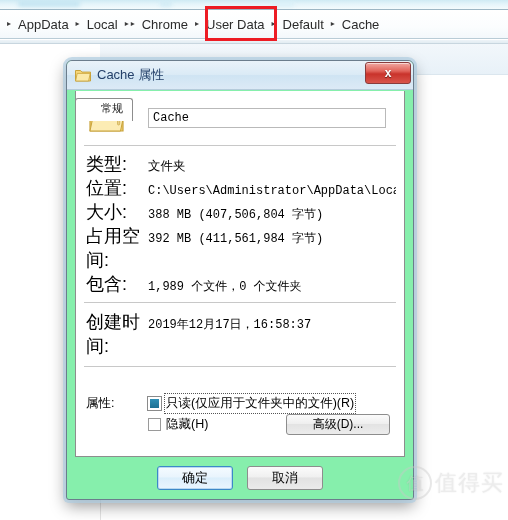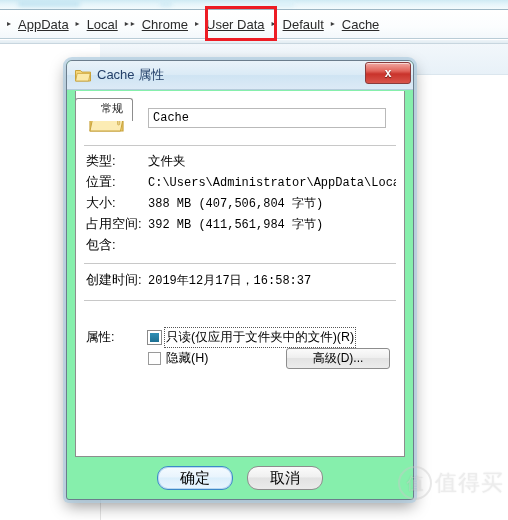--- a/index.html
+++ b/index.html
@@ -19,21 +19,21 @@
   .bg-topstrip .blur2{position:absolute;left:160px;top:1px;width:12px;height:6px;
     background:#cfeaf4;filter:blur(2px);opacity:.8;}
   .bg-topstrip .blur3{position:absolute;left:272px;top:1px;width:22px;height:6px;
     background:#d9f0f8;filter:blur(2px);opacity:.8;}
 
   
   #breadcrumb-bar{position:absolute;left:0;top:9px;width:508px;height:30px;
     background:linear-gradient(180deg,#ffffff 0%,#fbfdfe 60%,#f3f8fb 100%);
     border-top:1px solid #9cb6c4;border-bottom:1px solid #b9ccd6;
     display:flex;align-items:center;box-sizing:border-box;padding-left:6px;}
-  .crumb{font-size:13px;color:#2b2b2b;padding:3px 6px;white-space:nowrap;text-decoration:underline;}
+  .crumb{font-size:13px;color:#2b2b2b;padding:3px 6px;white-space:nowrap;}
   .crumb-sep{font-size:8px;color:#3c3c3c;padding:0 1px;line-height:1;}
   .bar-underline{position:absolute;left:0;top:40px;width:508px;height:3px;
     background:linear-gradient(180deg,#eef4f8 0%,#e2ecf2 100%);
     border-bottom:1px solid #c8d6df;}
 
   
   #chrome-annotation{position:absolute;left:205px;top:6px;width:72px;height:35px;
     border:3px solid #ed1c24;box-sizing:border-box;background:transparent;}
 
   
@@ -80,21 +80,21 @@
   .name-row{display:flex;align-items:center;padding:10px 12px 8px 10px;}
   .folder-big{width:38px;height:34px;position:relative;flex:0 0 auto;margin-left:2px;}
   .name-input{flex:1;margin-left:22px;margin-right:6px;height:20px;
     border:1px solid #b9b9b9;background:#fff;box-sizing:border-box;
     font-family:"Liberation Mono","DejaVu Sans Mono",monospace;font-size:12px;color:#000;
     padding:2px 4px;line-height:15px;outline:none;}
   .hr{height:1px;background:#c8c8c8;margin:2px 8px 0 8px;}
 
   .info-table{padding:6px 8px 0 8px;}
   .info-row{display:flex;align-items:baseline;min-height:21px;}
-  .info-label{width:62px;flex:0 0 auto;font-size:13px;color:#000;padding-left:2px;}
+  .info-label{width:62px;flex:0 0 auto;font-size:18px;color:#000;padding-left:2px;}
   .info-value{font-size:12px;color:#000;white-space:nowrap;overflow:hidden;
     font-family:"Liberation Mono","DejaVu Sans Mono",monospace;}
   .info-value.cjk{font-family:"Liberation Sans","DejaVu Sans",sans-serif;font-size:12.5px;}
 
   .attr-row{display:flex;padding:4px 8px 0 8px;margin-top:22px;}
   .attr-label{width:62px;flex:0 0 auto;font-size:12.5px;color:#000;padding-left:2px;padding-top:2px;}
   .attr-body{flex:1;}
   .chkline{display:flex;align-items:center;height:21px;}
   .chk{width:13px;height:13px;border:1px solid #9a9a9a;background:#fff;
     box-sizing:border-box;flex:0 0 auto;margin-right:5px;position:relative;cursor:pointer;}
@@ -104,23 +104,23 @@
   .chk-label.focusrect{outline:1px dotted #555;outline-offset:1px;}
   .adv-btn{margin-left:auto;margin-right:6px;min-width:104px;height:21px;
     border:1px solid #8d8d8d;border-radius:3px;box-sizing:border-box;
     background:linear-gradient(180deg,#fbfbfb 0%,#efefef 45%,#e3e3e3 50%,#ececec 100%);
     font-size:12px;color:#000;display:flex;align-items:center;justify-content:center;
     cursor:pointer;font-family:"Liberation Sans","DejaVu Sans",sans-serif;}
 
   
   .dlg-footer{position:absolute;left:0;right:0;bottom:0;height:42px;display:flex;
     align-items:center;justify-content:center;gap:14px;}
-  .btn{min-width:76px;height:24px;border:1px solid #8d8d8d;border-radius:11px;
+  .btn{min-width:76px;height:24px;border:1px solid #8d8d8d;border-radius:3px;
     background:linear-gradient(180deg,#fbfbfb 0%,#f0f0f0 45%,#e2e2e2 50%,#ebebeb 100%);
-    font-size:15px;color:#000;display:flex;align-items:center;justify-content:center;
+    font-size:13px;color:#000;display:flex;align-items:center;justify-content:center;
     cursor:pointer;box-sizing:border-box;}
   .btn.default{border:1px solid #3c88c8;box-shadow:0 0 0 1px #b9d9f0 inset;
     background:linear-gradient(180deg,#f5fbff 0%,#e9f4fd 45%,#dbeefb 50%,#eaf5fe 100%);}
 
   
   #watermark{position:absolute;right:4px;bottom:20px;display:flex;align-items:center;
     gap:3px;opacity:.42;pointer-events:none;}
   #watermark .wm-circle{width:30px;height:30px;border-radius:50%;border:2px solid #ffffff;
     display:flex;align-items:center;justify-content:center;color:#ffffff;font-size:17px;
     text-shadow:0 0 2px rgba(0,0,0,.25);}
@@ -211,20 +211,21 @@
       <div class="info-row">
         <span class="info-label">大小:</span>
         <span class="info-value">388 MB (407,506,804 字节)</span>
       </div>
       <div class="info-row">
         <span class="info-label">占用空间:</span>
         <span class="info-value">392 MB (411,561,984 字节)</span>
       </div>
       <div class="info-row">
         <span class="info-label">包含:</span>
+        <span class="info-value">1,989 个文件，0 个文件夹</span>
       </div>
     </div>
 
     <div class="hr" style="margin-top:6px"></div>
 
     <div class="info-table" style="padding-top:7px;padding-bottom:6px">
       <div class="info-row">
         <span class="info-label">创建时间:</span>
         <span class="info-value">2019年12月17日，16:58:37</span>
       </div>

